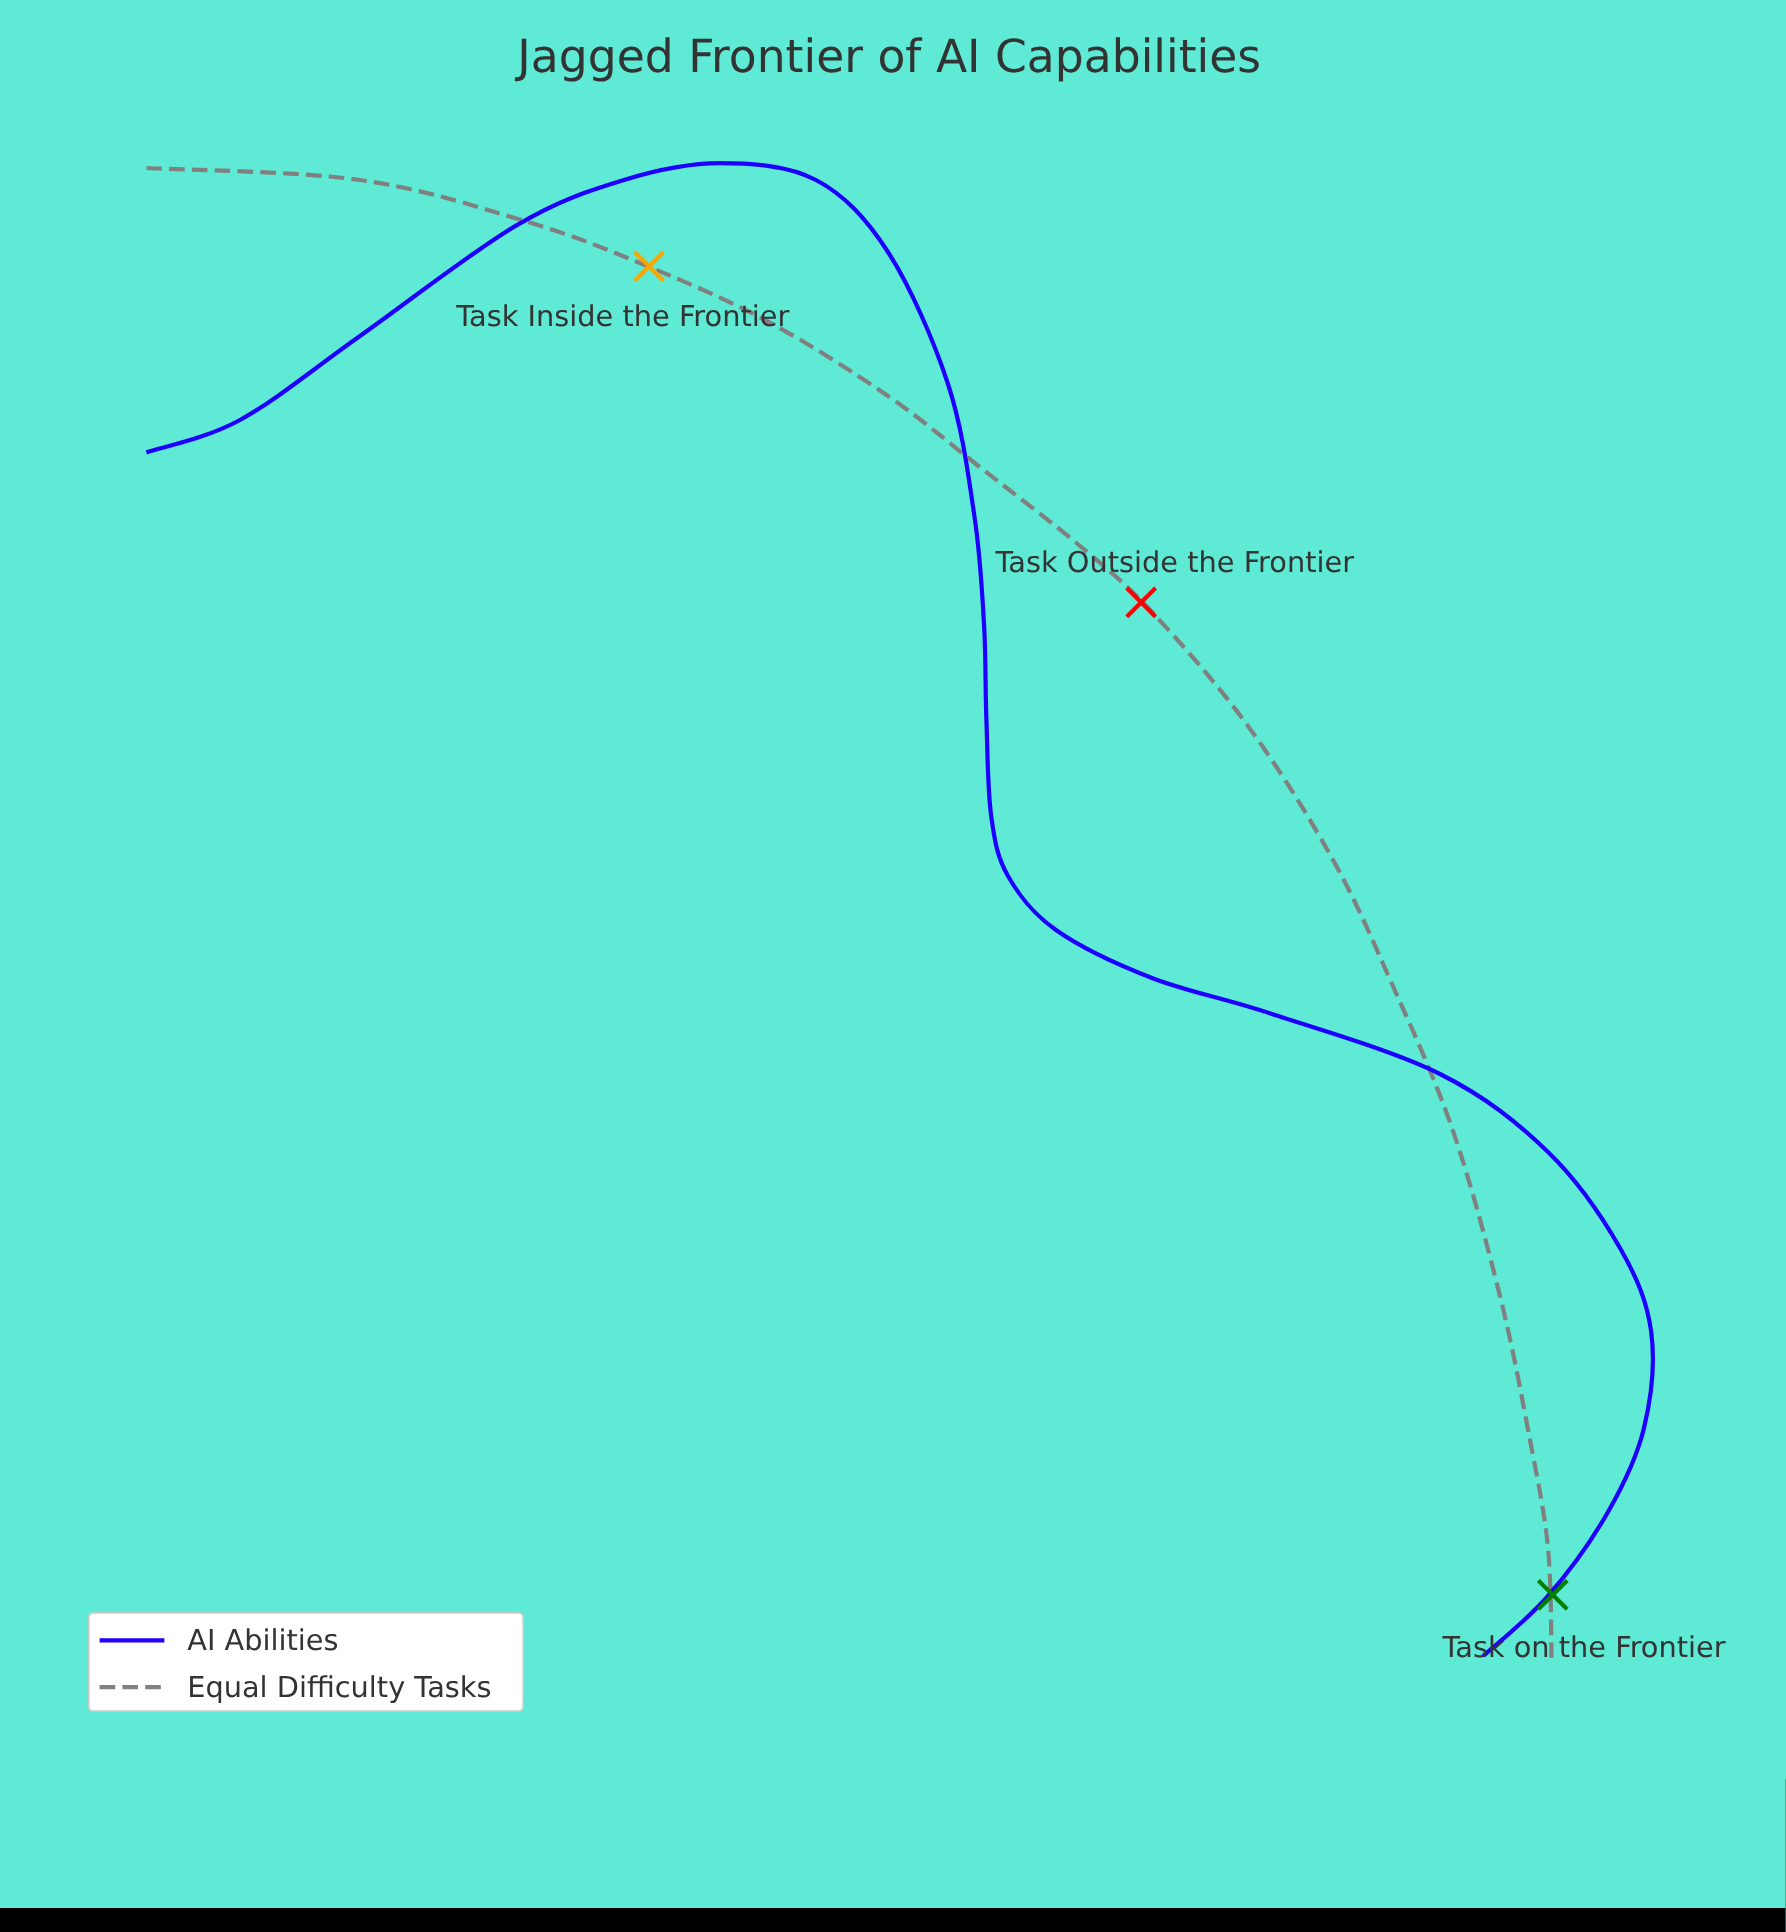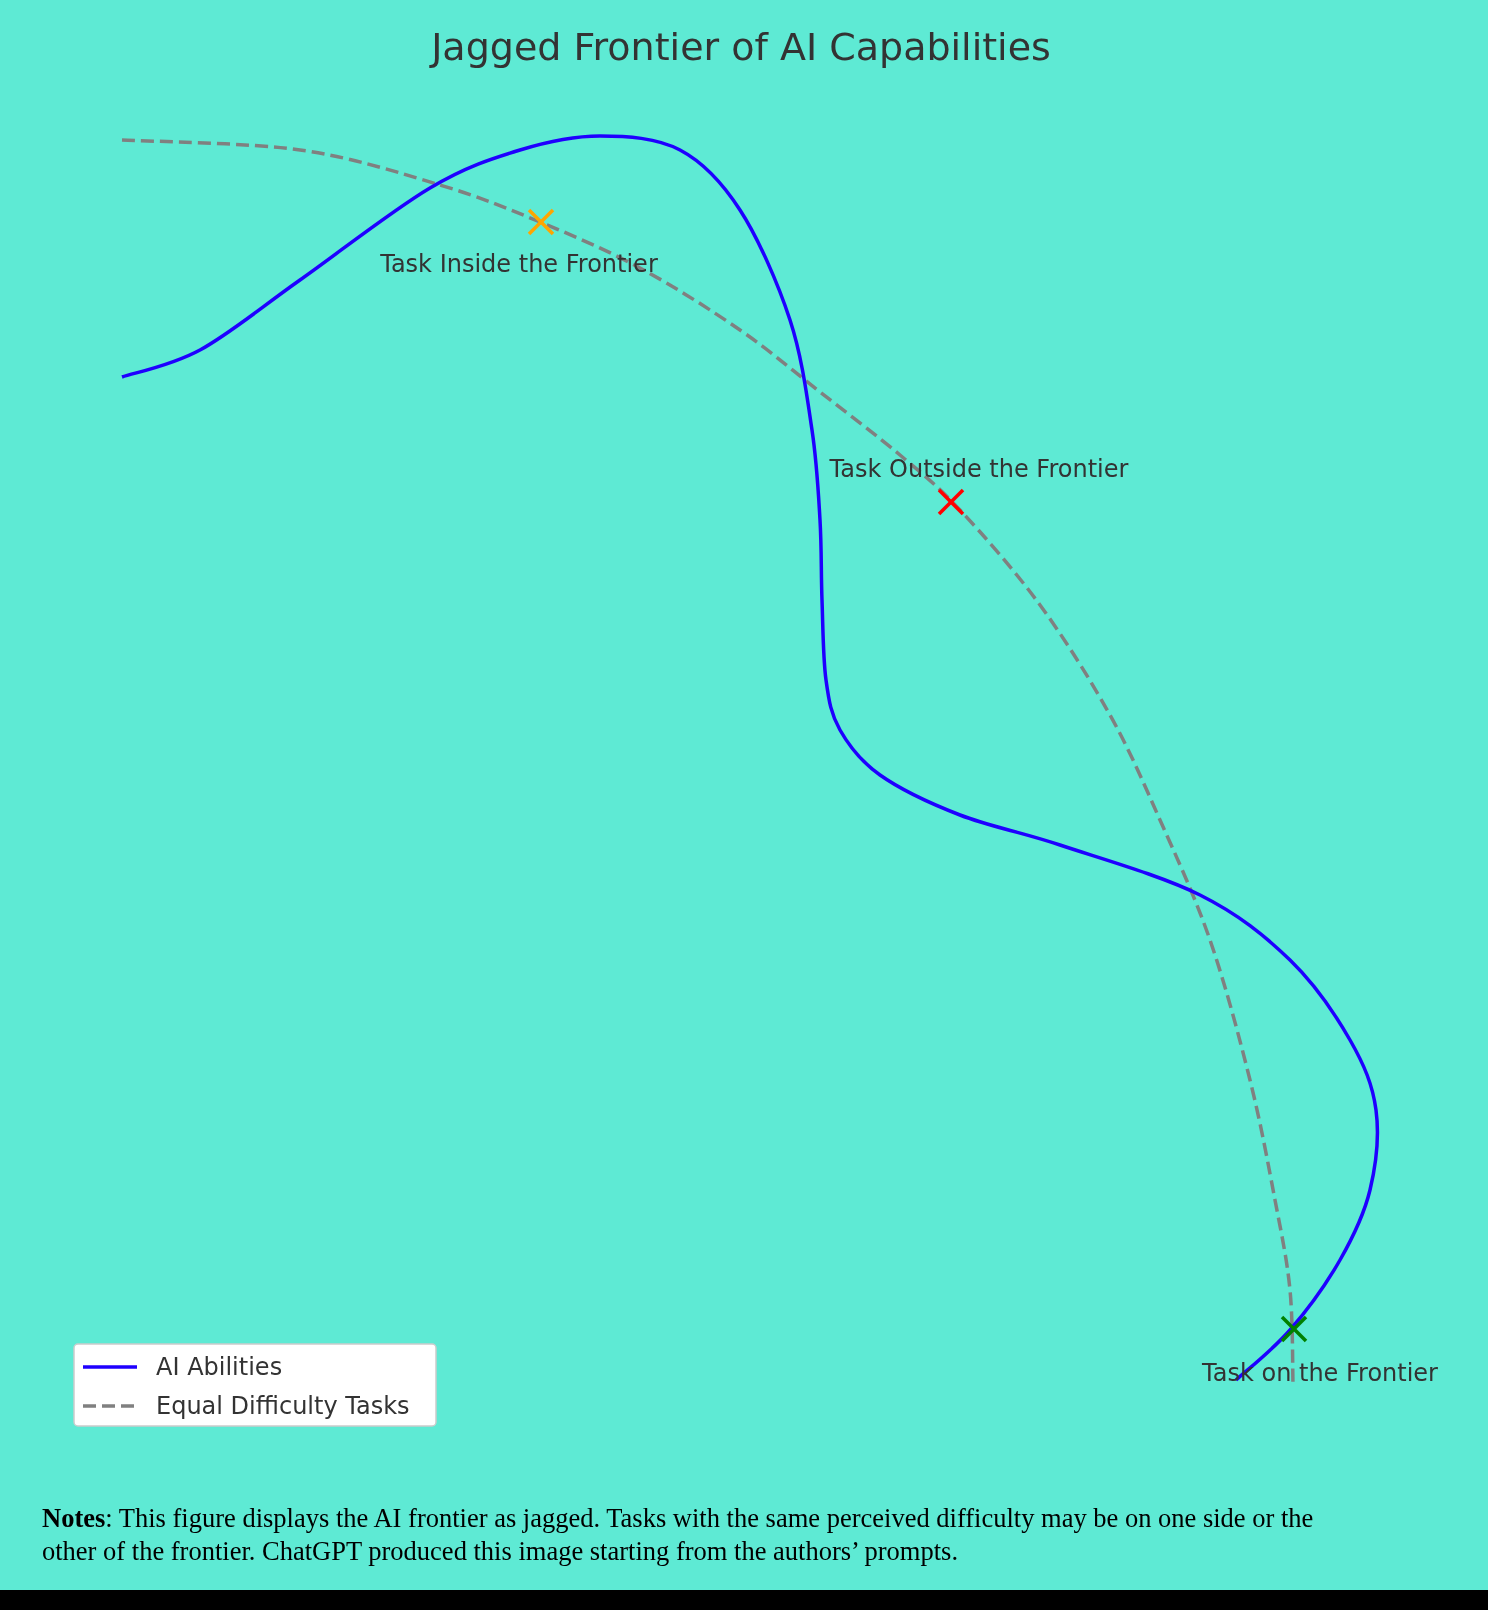--- a/index.html
+++ b/index.html
@@ -57,14 +57,13 @@
 
     <g>
       <rect x="74" y="1344" width="362" height="82" rx="4" ry="4" fill="#ffffff" stroke="#cccccc" stroke-width="1.5"></rect>
       <line x1="83" y1="1367" x2="137" y2="1367" stroke="#1f00ff" stroke-width="3.5"></line>
       <text class="legend-text" x="156" y="1375">AI Abilities</text>
       <line x1="83" y1="1406" x2="137" y2="1406" stroke="#808080" stroke-width="3.5" stroke-dasharray="13,6"></line>
       <text class="legend-text" x="156" y="1414">Equal Difficulty Tasks</text>
     </g>
   </svg>
 
-  <div id="notes"><b>Notes</b><span>: This figure displays the AI frontier as jagged. Tasks with the same perceived difficulty may be on one side or the other of the frontier. ChatGPT produced this image starting from the authors’ prompts.</span></div>
 </div>
 
 </body></html>

